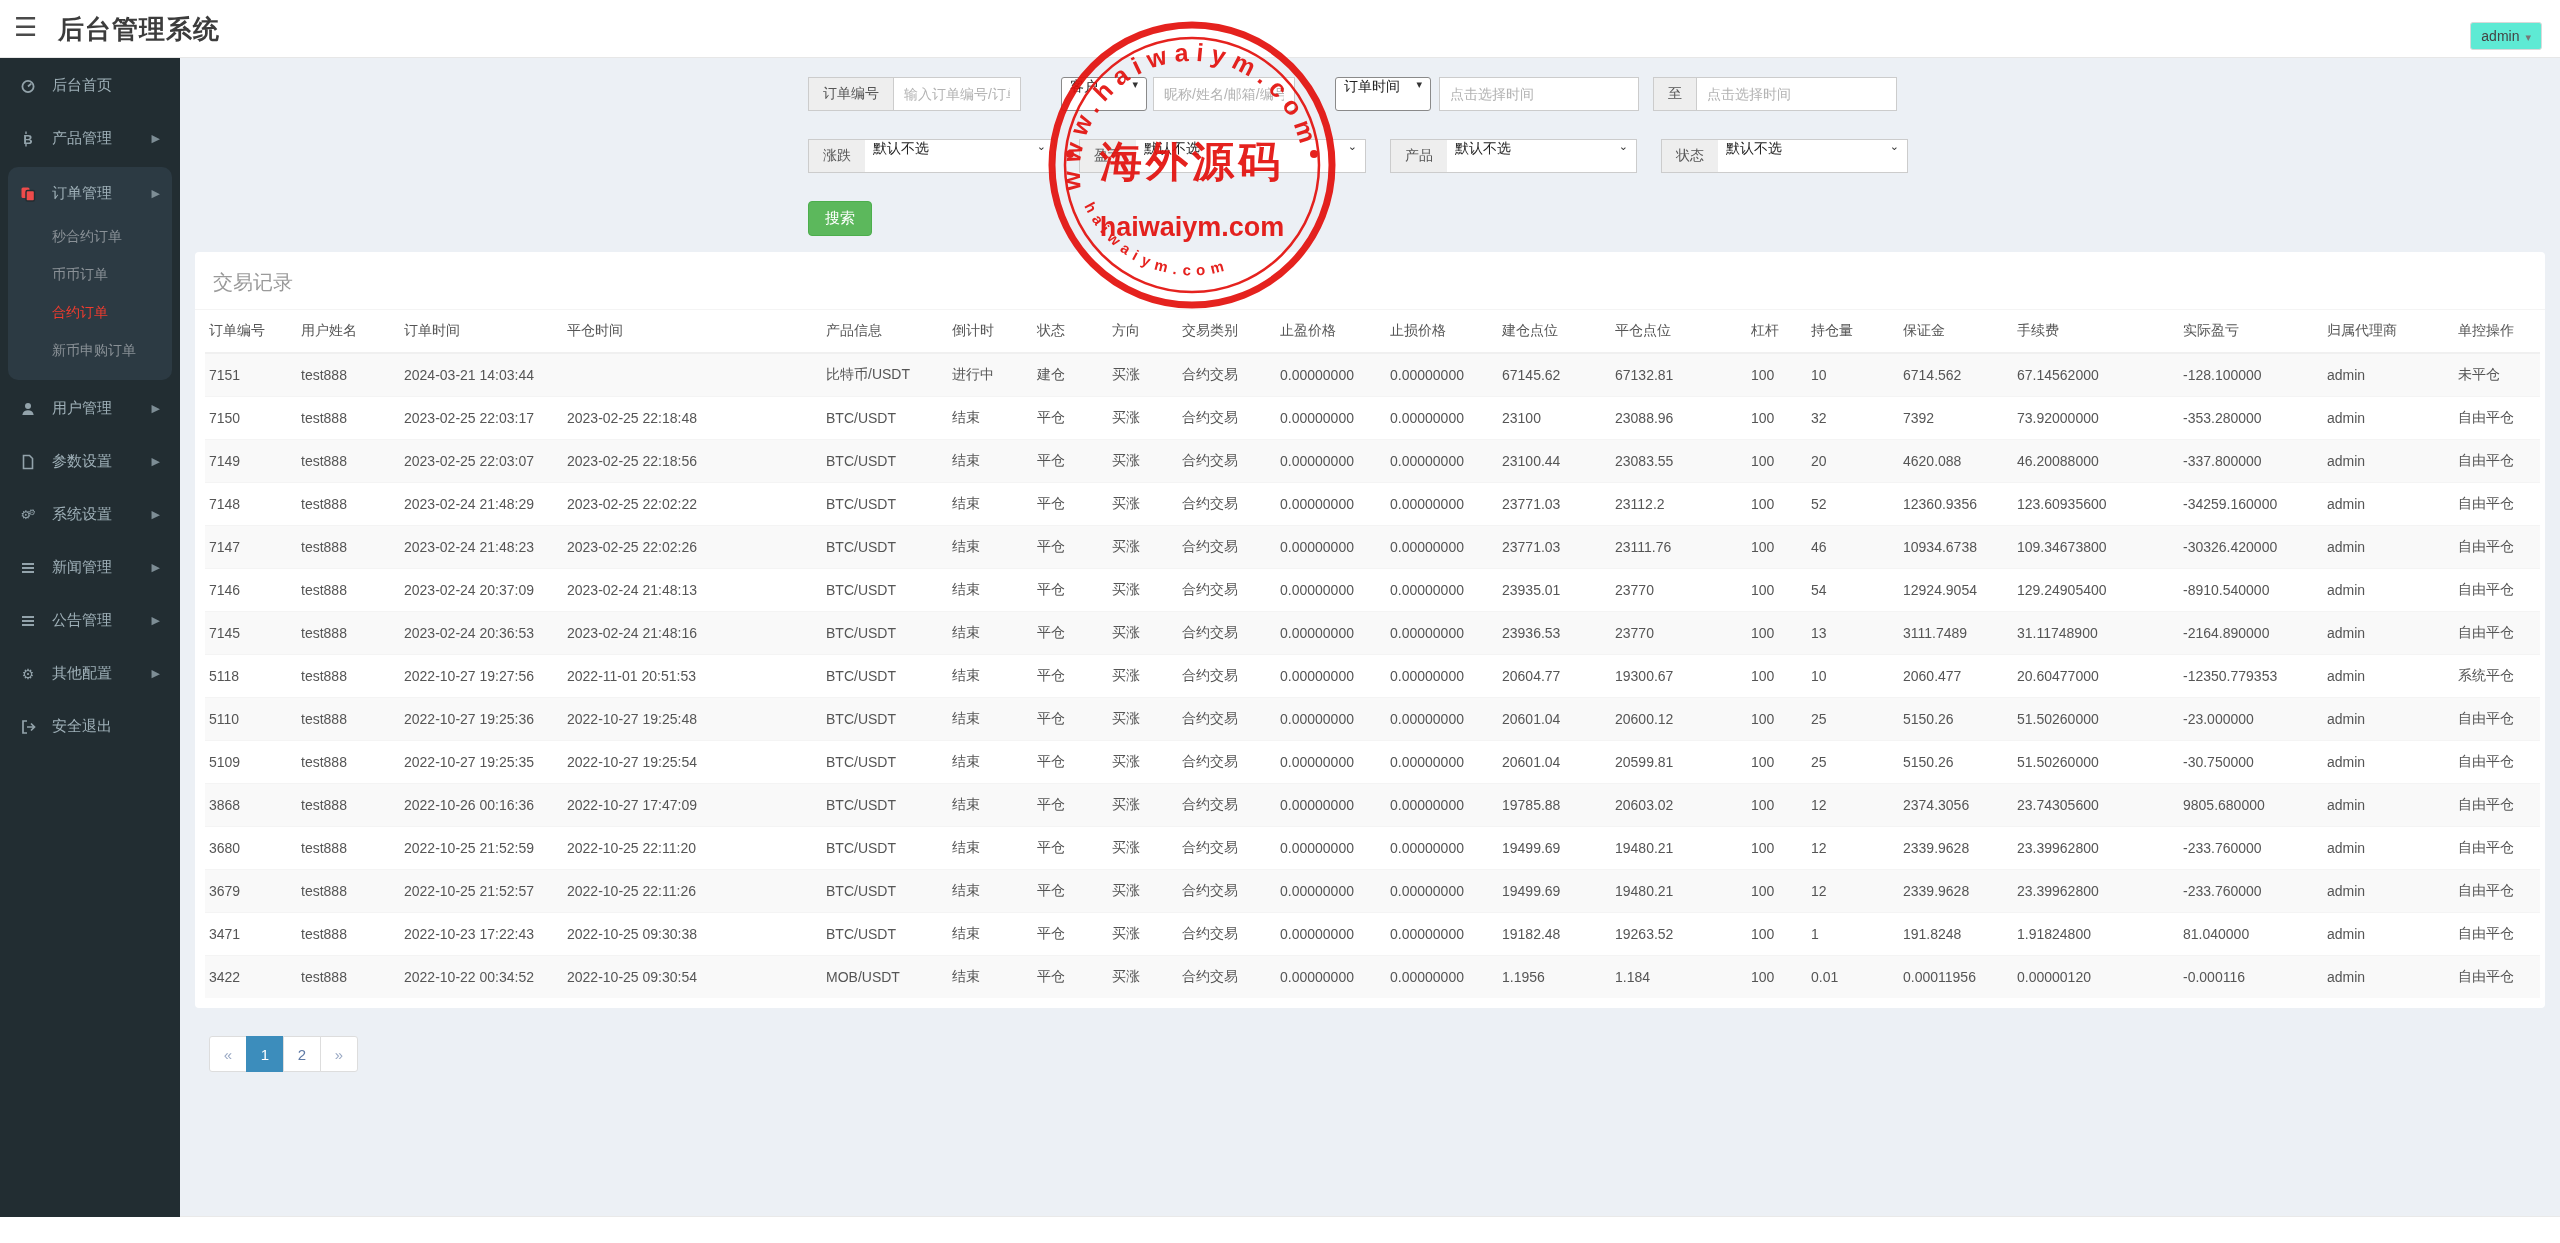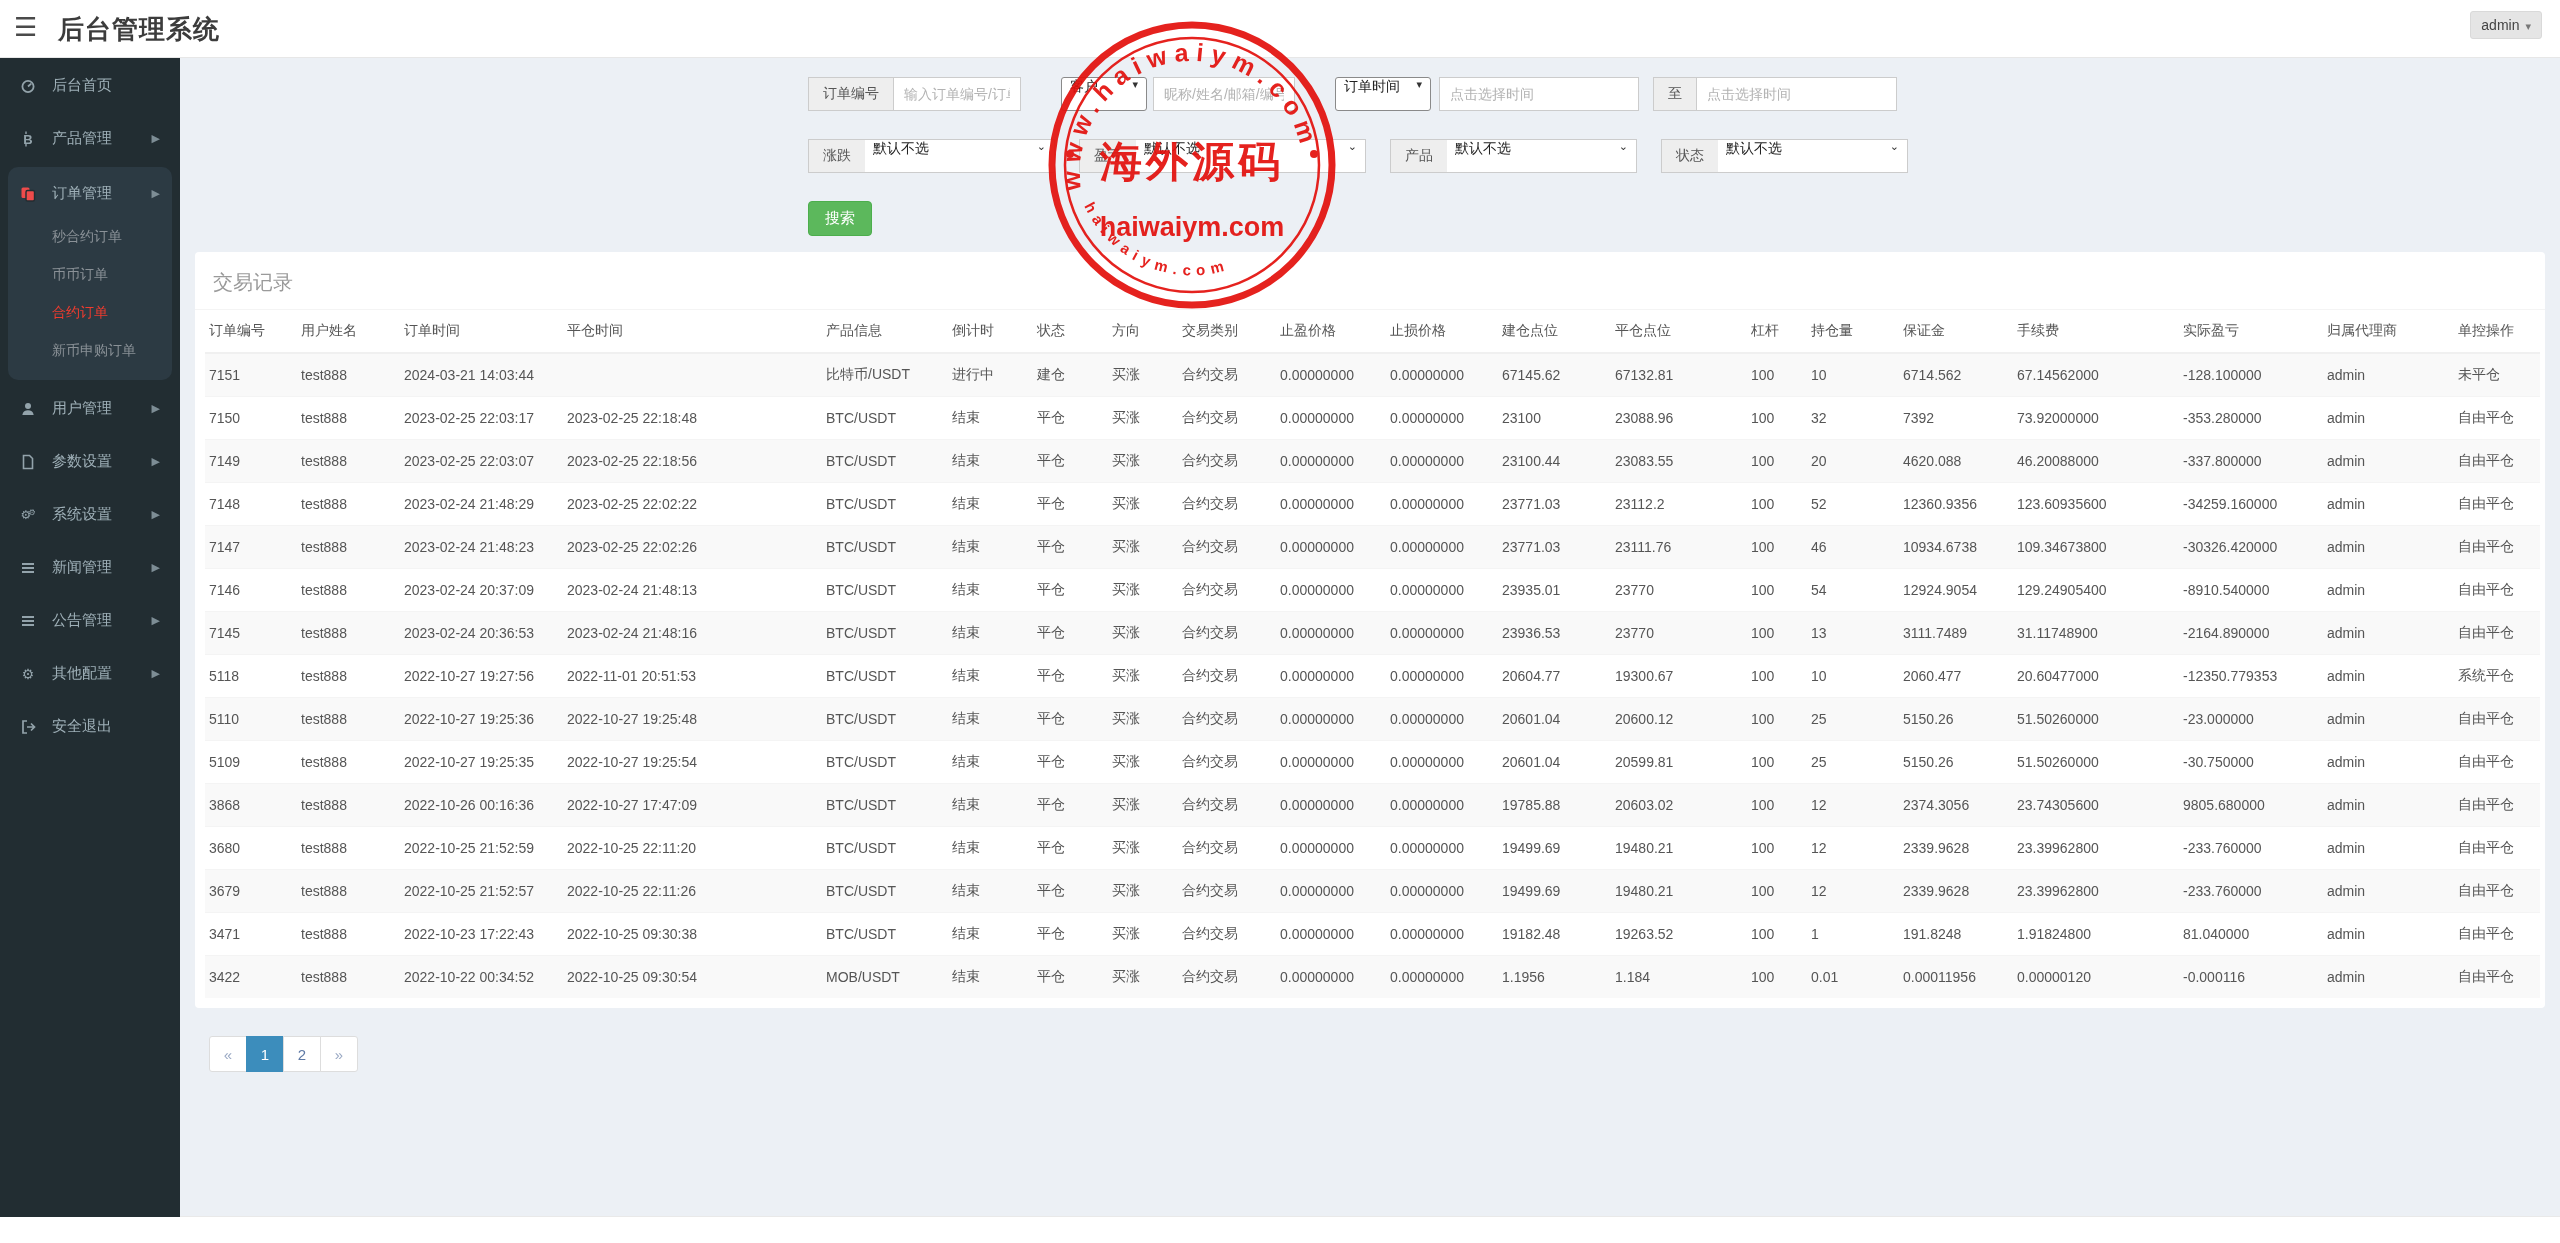--- a/index.html
+++ b/index.html
@@ -5,21 +5,21 @@
   html,body{margin:0;padding:0;}
   body{
     width:2560px;height:1243px;overflow:hidden;position:relative;
     font-family:"Liberation Sans","DejaVu Sans",sans-serif;
     background:#ecf0f5;color:#333;
   }
   
   .topbar{position:absolute;top:0;left:0;right:0;height:57px;background:#fff;border-bottom:1px solid #e7e7e7;z-index:5;}
   .hamburger{position:absolute;left:14px;top:12px;width:30px;height:30px;color:#4a4a4a;font-size:26px;line-height:30px;cursor:pointer;}
   .app-title{position:absolute;left:58px;top:12px;font-size:26px;font-weight:600;color:#3c3c3c;letter-spacing:1px;}
-  .user-box{position:absolute;right:18px;top:11px;height:26px;padding:0 10px;background:#e5e5e5;border:1px solid #d9d9d9;border-radius:3px;font-size:14px;color:#444;line-height:26px;cursor:pointer;}
+  .user-box{position:absolute;right:18px;top:22px;height:26px;padding:0 10px;background:#5eead4;border:1px solid #d9d9d9;border-radius:3px;font-size:14px;color:#444;line-height:26px;cursor:pointer;}
   .user-box .caret{display:inline-block;margin-left:6px;color:#777;font-size:11px;}
   
   .sidebar{position:absolute;top:57px;left:0;bottom:26px;width:180px;background:#222d32;z-index:4;}
   .side-group{margin:4px 8px;}
   .side-group.active{background:#2c3a43;border-radius:10px;padding:2px 0 6px 0;}
   .side-item{display:flex;align-items:center;padding:15px 12px;color:#9fb0b8;font-size:15px;cursor:pointer;}
   .side-item .icon{width:24px;height:16px;margin-right:8px;color:#93a3ab;flex:0 0 24px;}
   .side-item .icon svg{width:16px;height:16px;display:block;}
   .side-item .chev{margin-left:auto;color:#7d8d95;font-size:11px;}
   .side-item.red-icon .icon{color:#ee4b4b;}

